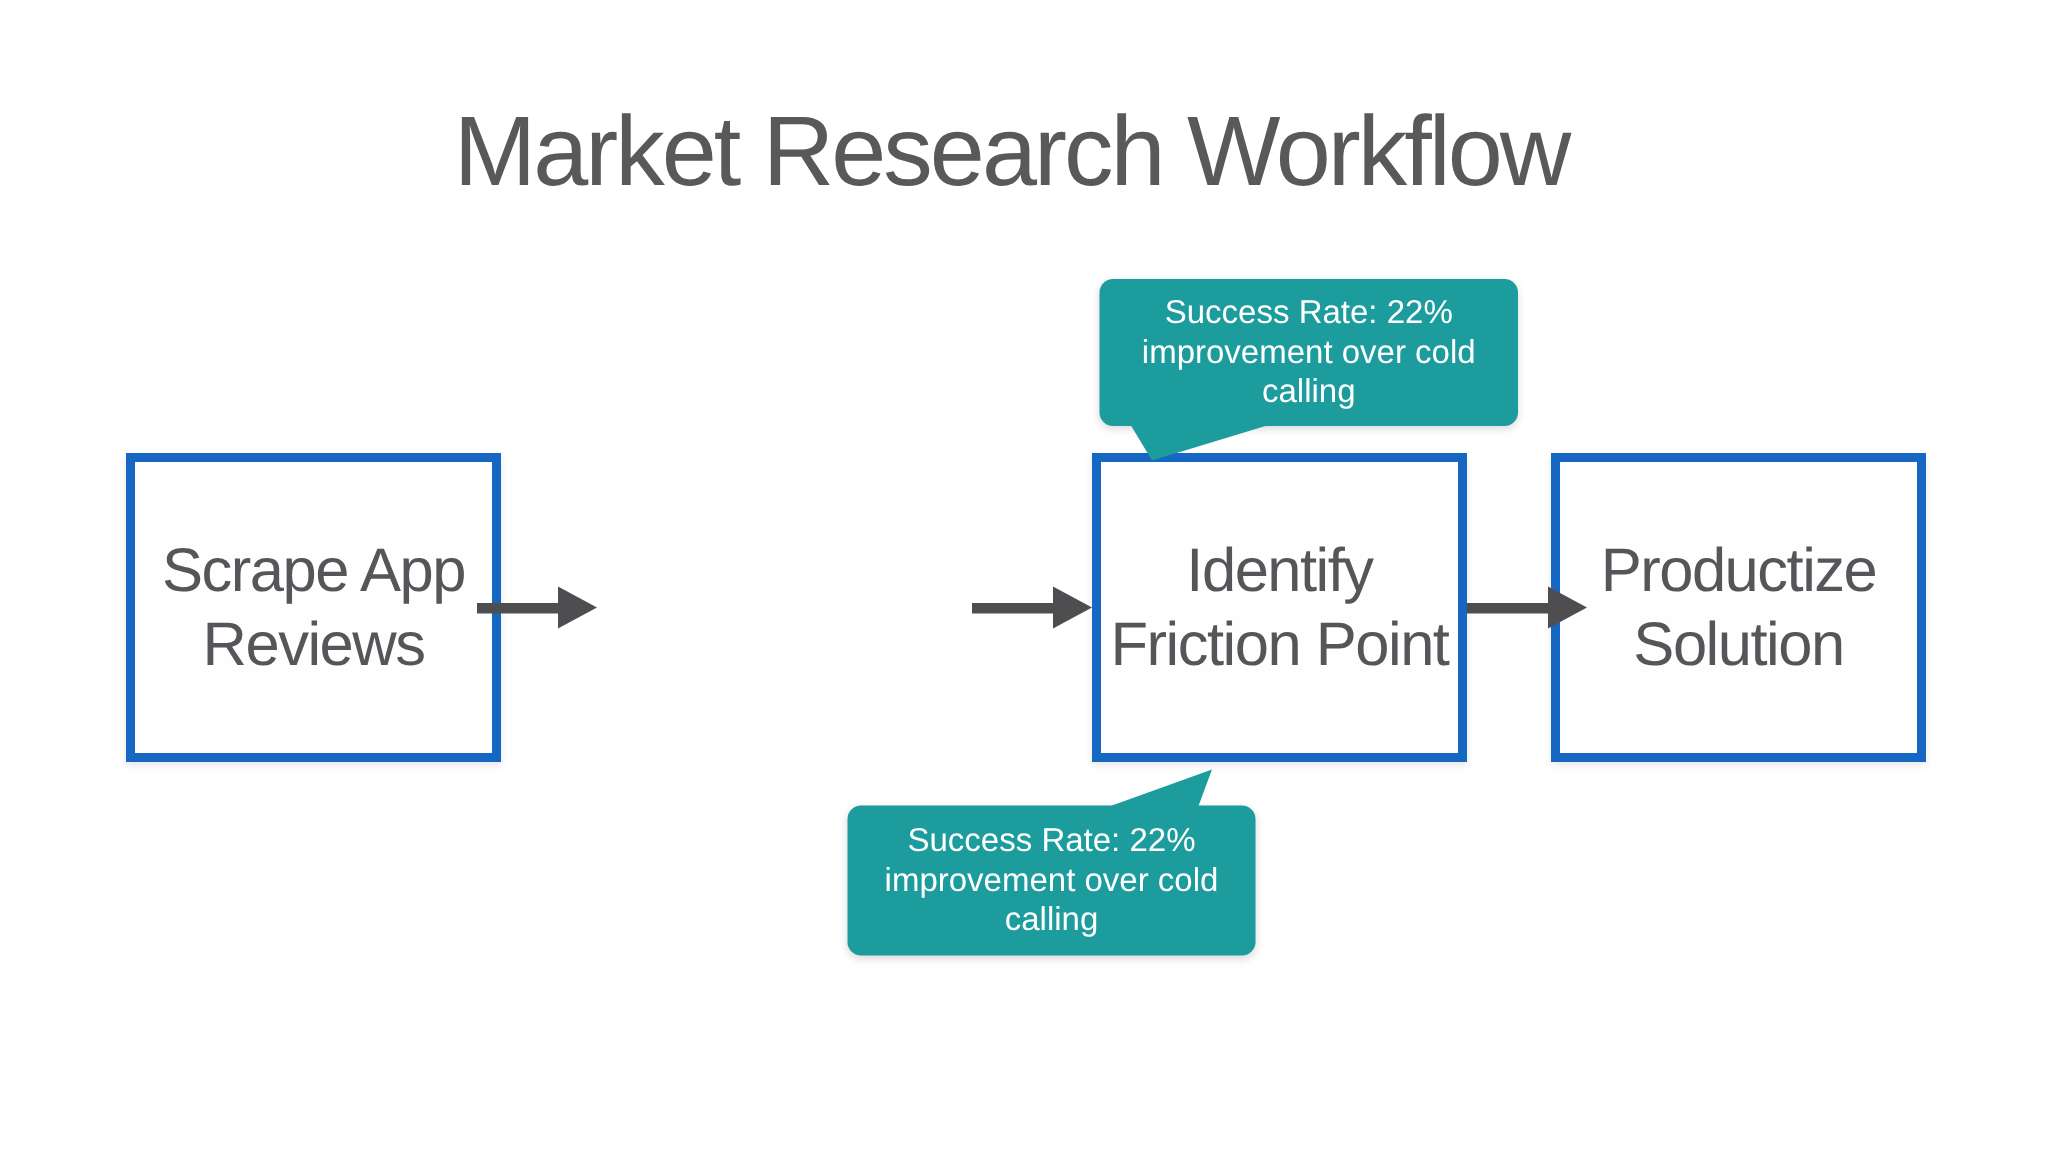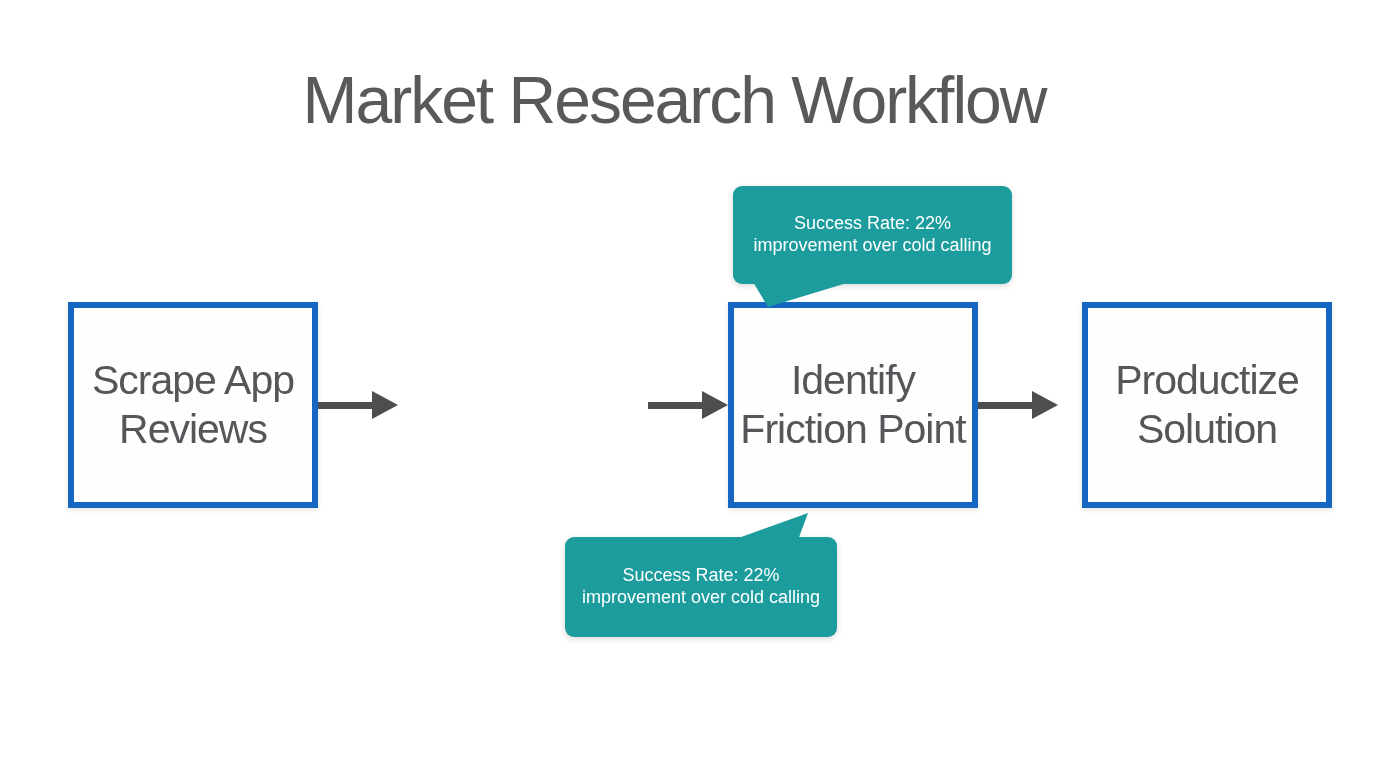--- a/index.html
+++ b/index.html
@@ -39,24 +39,24 @@
     display:flex;align-items:center;justify-content:center;
     text-align:center;
     padding:0 5px;
     color:var(--box-text);
     font-size:41px;
     line-height:1.2;
     letter-spacing:-1px;
     box-shadow:0 2px 5px rgba(0,0,0,0.10);
     z-index:1;
   }
-  .box1{left:68px;}
+  .box1{left:84px;}
   .box2{left:398px;}
   .box3{left:728px;align-items:center;}
-  .box4{left:1082px;justify-content:center;}
+  .box4{left:1034px;justify-content:center;}
   .flow-arrow{
     position:absolute;
     top:391px;
     width:80px;height:28px;
     display:flex;align-items:center;
     z-index:1;
   }
   .arrow1{left:318px;}
   .arrow2{left:648px;}
   .arrow3{left:978px;}
@@ -71,21 +71,21 @@
     border-bottom:14px solid transparent;
     border-left:26px solid var(--arrow);
   }
   .callout{
     position:absolute;
     background:var(--callout-bg);
     border-radius:9px;
     color:var(--callout-text);
     display:flex;align-items:center;justify-content:center;
     text-align:center;
-    font-size:18px;
+    font-size:22px;
     line-height:1.2;
     padding:0 14px;
     box-shadow:0 2px 6px rgba(0,0,0,0.15);
     z-index:2;
   }
   .callout-top{
     left:733px;top:186px;
     width:279px;height:98px;
   }
   .callout-bottom{

